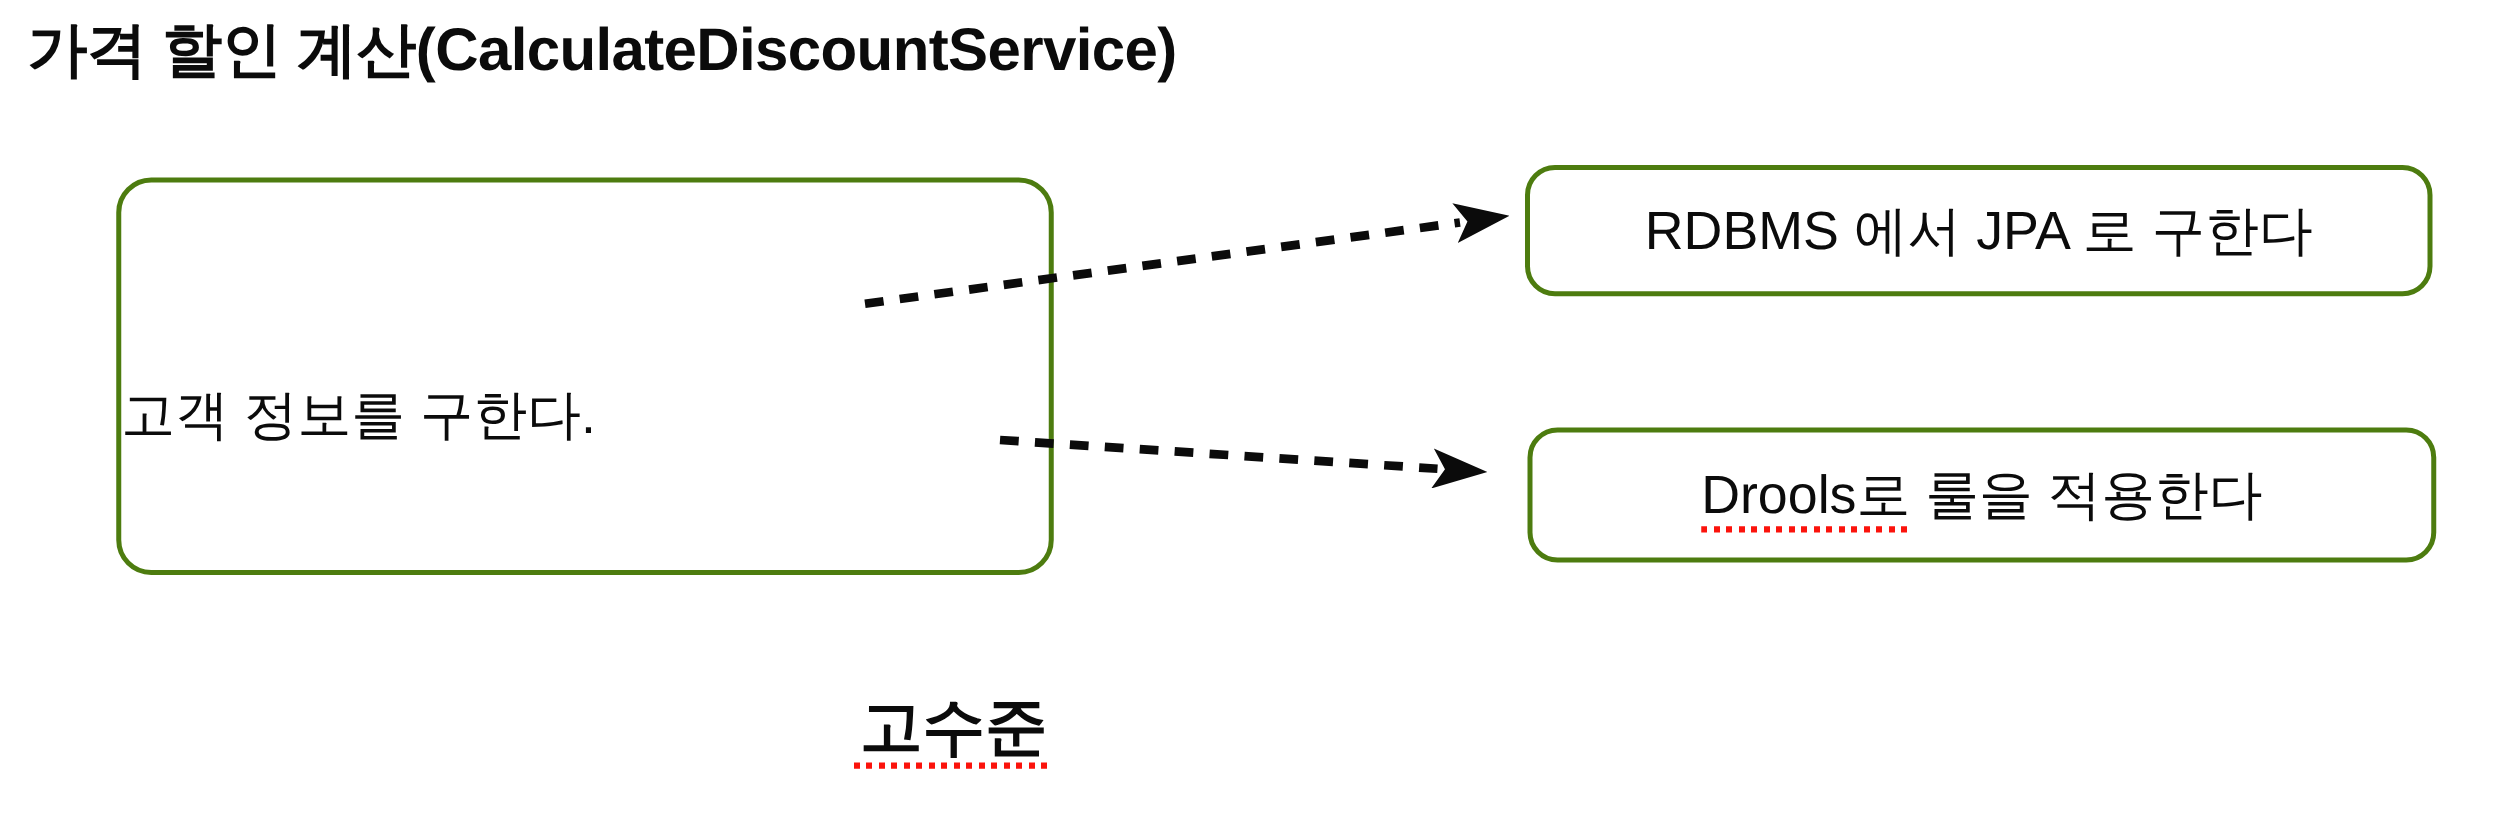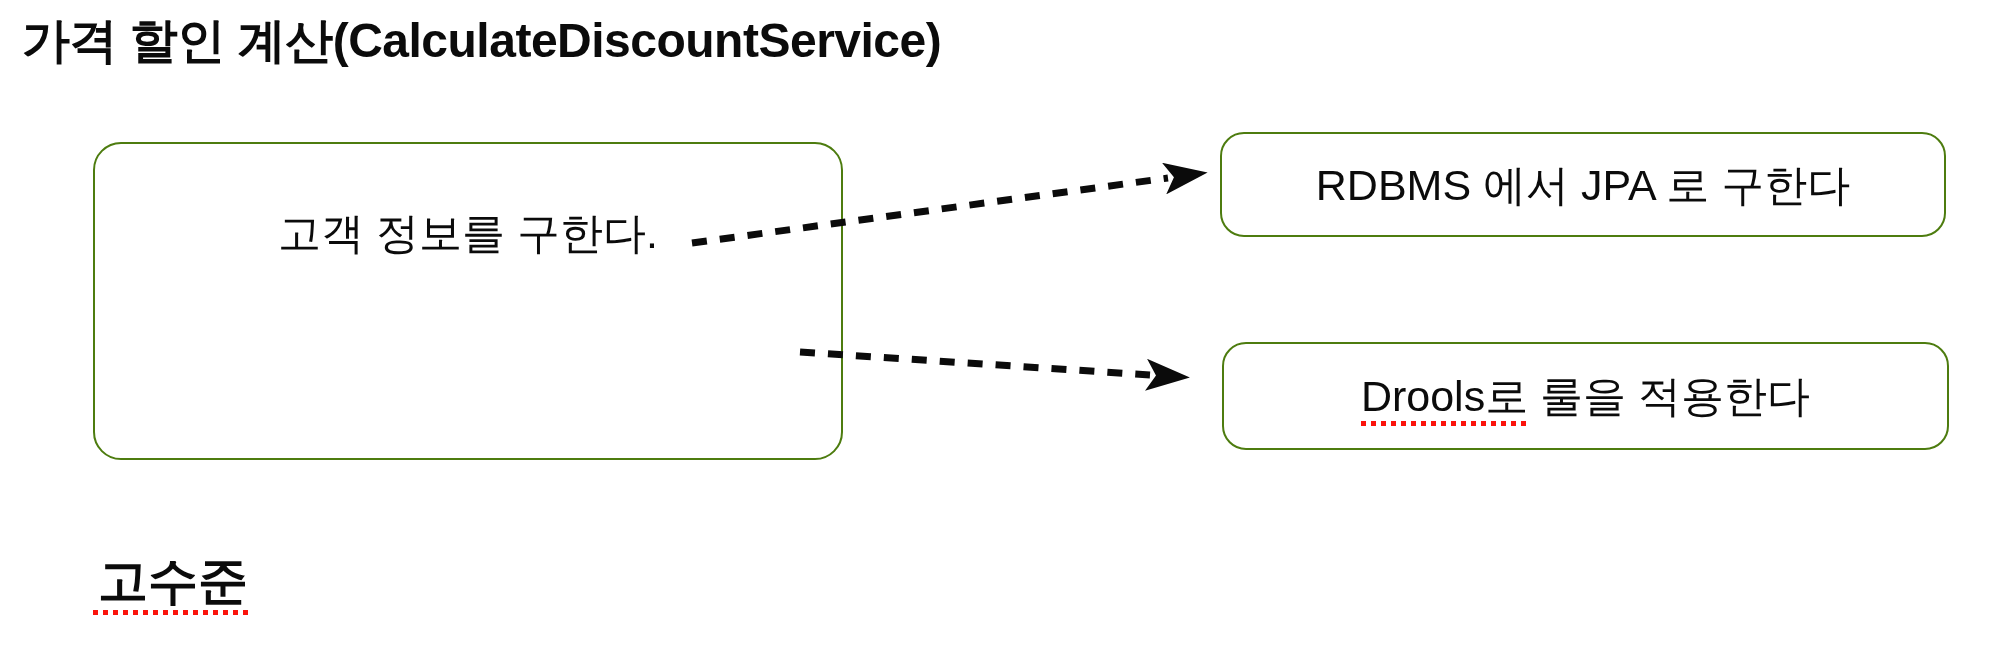--- a/index.html
+++ b/index.html
@@ -19,31 +19,30 @@
     margin: 0;
     font-size: 48px;
     line-height: 62px;
     font-weight: 700;
     letter-spacing: -0.5px;
     white-space: nowrap;
   }
   .box {
     position: absolute;
     box-sizing: border-box;
-    border: 2px solid #4d7c0f;
+    border: 4px solid #4d7c0f;
     background: #ffffff;
   }
   .high-box {
     left: 93px;
     top: 142px;
     width: 750px;
     height: 318px;
     border-radius: 28px;
     display: flex;
-    flex-direction: column;
     align-items: center;
     padding-top: 62px;
     row-gap: 58px;
   }
   .low-box {
     border-radius: 24px;
     display: flex;
     align-items: center;
     justify-content: center;
   }
@@ -52,21 +51,21 @@
   .boxline {
     margin: 0;
     font-size: 43px;
     line-height: 54px;
     white-space: nowrap;
     font-weight: 400;
   }
   .level-label {
     position: absolute;
     top: 552px;
-    text-align: left;
+    text-align: right;
     font-size: 50px;
     line-height: 58px;
     font-weight: 700;
     white-space: nowrap;
   }
   .label-left  { left: 93px;   width: 750px; }
   .label-right { left: 1200px; width: 750px; }
   
   .spellcheck {
     padding-bottom: 6px;

